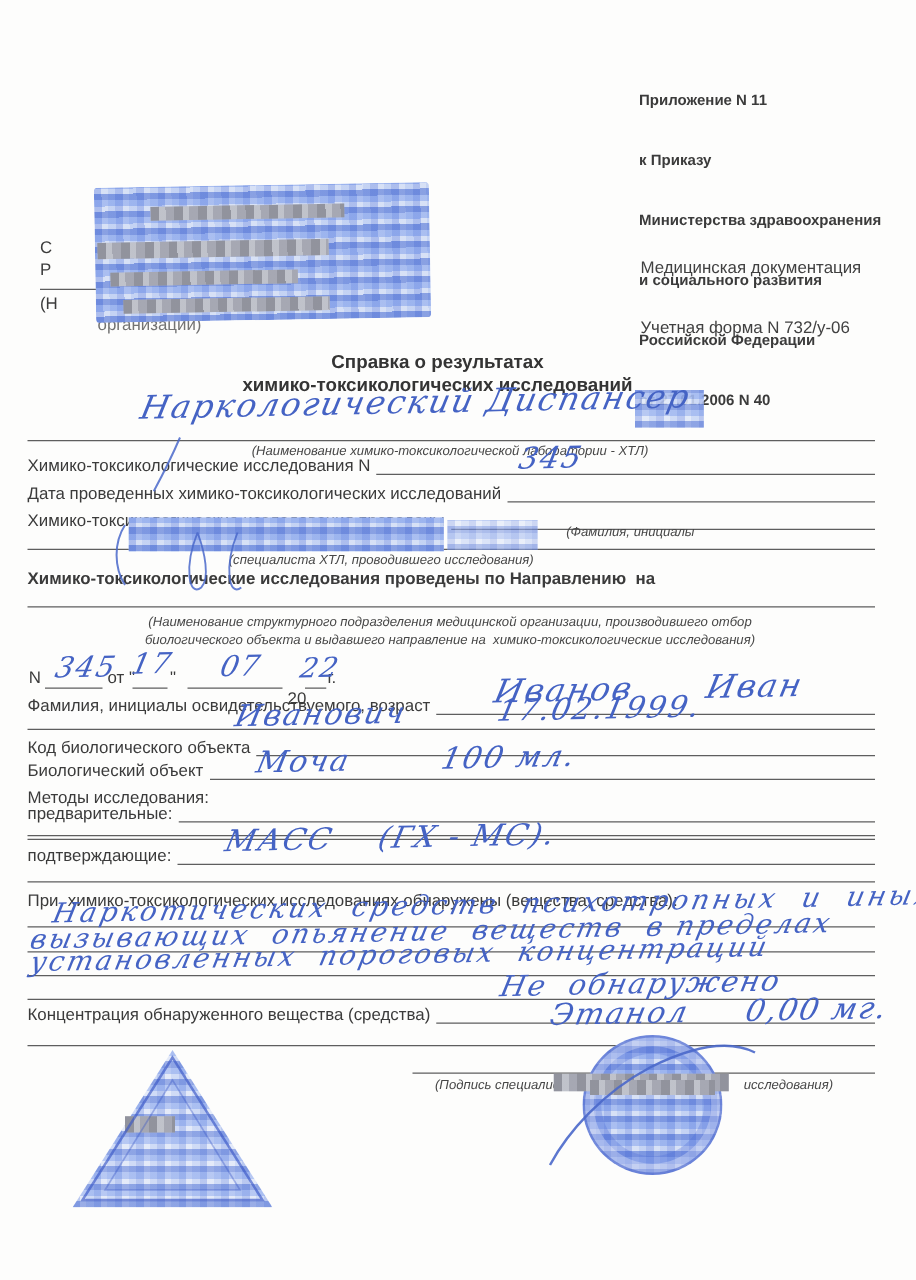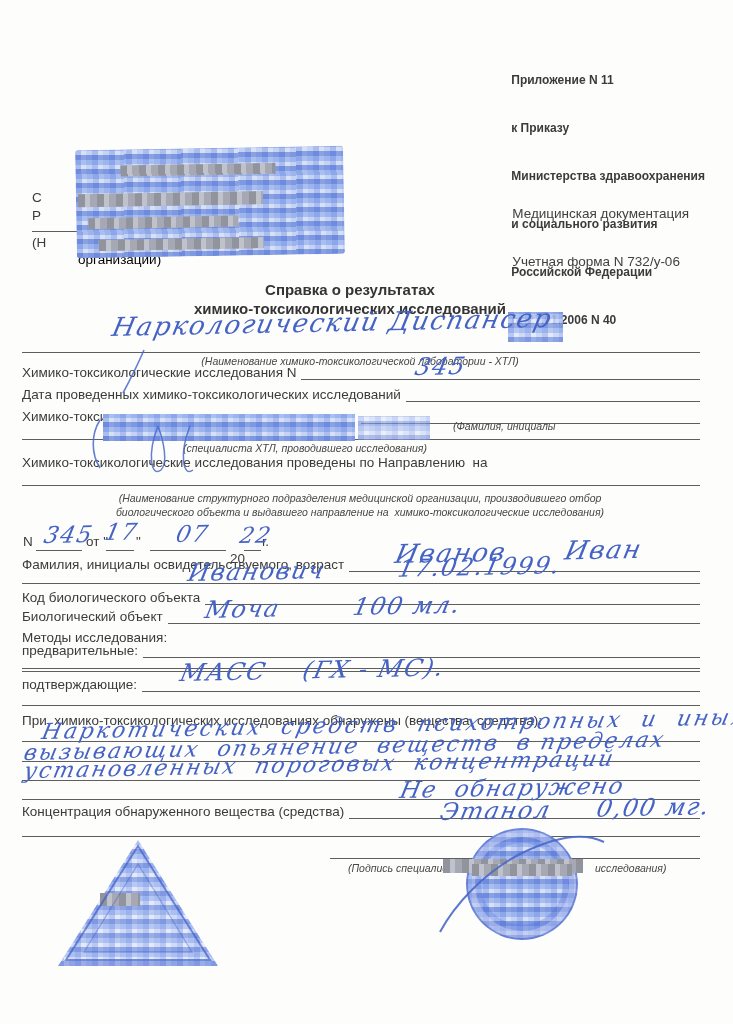--- a/index.html
+++ b/index.html
@@ -59,21 +59,21 @@
   <div class="pix" style="left:76px; top:148px; width:268px; height:108px; transform:rotate(-1deg); border-radius:3px;">
     <div class="pixgray" style="left:45px; top:16px; width:155px; height:11px;"></div>
     <div class="pixgray" style="left:2px; top:44px; width:185px; height:13px;"></div>
     <div class="pixgray" style="left:12px; top:68px; width:150px; height:11px;"></div>
     <div class="pixgray" style="left:22px; top:90px; width:165px; height:11px;"></div>
   </div>
   <div class="abs lbl" style="left:32px; top:190px;">С</div>
   <div class="abs lbl" style="left:32px; top:208px;">Р</div>
   <div class="rule" style="left:32px; top:231px; width:46px;"></div>
   <div class="abs lbl" style="left:32px; top:235px;">(Н</div>
-  <div class="abs lbl" style="left:78px; top:252px; color:#000000;">организации)</div>
+  <div class="abs lbl" style="left:78px; top:252px; color:#737373;">организации)</div>
 
   <div class="abs lbl rt" style="top:174px; right:44px; line-height:16px; color:#414141;">
     <div>Медицинская документация</div>
     <div>Учетная форма N 732/у-06</div>
   </div>
 
   <div class="abs ctr bold" style="left:60px; top:280px; width:580px; font-size:15px; line-height:19px; color:#343434;">
     <div>Справка о результатах</div>
     <div>химико-токсикологических исследований</div>
   </div>
@@ -106,21 +106,21 @@
   <div class="pix" style="left:103px; top:414px; width:252px; height:27px;"></div>
   <div class="pix pixlight" style="left:358px; top:416px; width:72px; height:24px; opacity:.65;"></div>
   <svg class="sig" style="left:86px; top:412px;" width="125" height="82">
     <path d="M14,8 C5,22 5,42 14,56" stroke="#4a68ca" stroke-width="1.6" fill="none" opacity="0.85"></path>
     <path d="M72,14 C61,42 65,66 75,58 C82,51 78,30 72,14" stroke="#4a68ca" stroke-width="1.5" fill="none" opacity="0.85"></path>
     <path d="M104,14 C93,42 97,66 107,58" stroke="#4a68ca" stroke-width="1.5" fill="none" opacity="0.85"></path>
   </svg>
   <div class="rule" style="left:22px; top:439px; width:678px;"></div>
   <div class="abs cap" style="left:183px; top:442px;">(специалиста ХТЛ, проводившего исследования)</div>
 
-  <div class="abs lbl" style="left:22px; top:455px;">Химико-токсикологические исследования проведены по Направлению  на</div>
+  <div class="abs lbl" style="left:22px; top:455px;font-weight:bold;">Химико-токсикологические исследования проведены по Направлению  на</div>
   <div class="rule" style="left:22px; top:485px; width:678px;"></div>
   <div class="abs cap ctr" style="left:60px; top:492px; width:600px;">(Наименование структурного подразделения медицинской организации, производившего отбор</div>
   <div class="abs cap ctr" style="left:60px; top:506px; width:600px;">биологического объекта и выдавшего направление на  химико-токсикологические исследования)</div>
 
   <div class="abs lbl" style="left:23px; top:534px;">N</div>
   <div class="rule" style="left:36px; top:550px; width:46px;"></div>
   <div class="abs lbl" style="left:86px; top:534px;">от "</div>
   <div class="rule" style="left:106px; top:550px; width:28px;"></div>
   <div class="abs lbl" style="left:136px; top:534px;">"</div>
   <div class="rule" style="left:150px; top:550px; width:76px;"></div>

